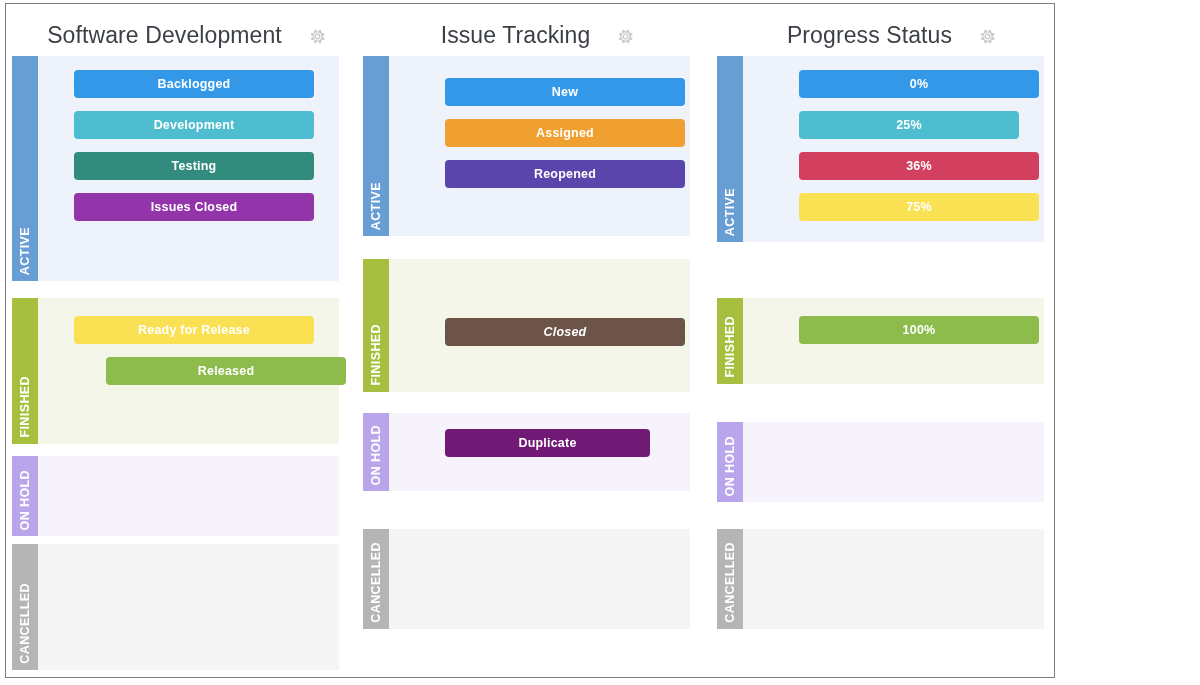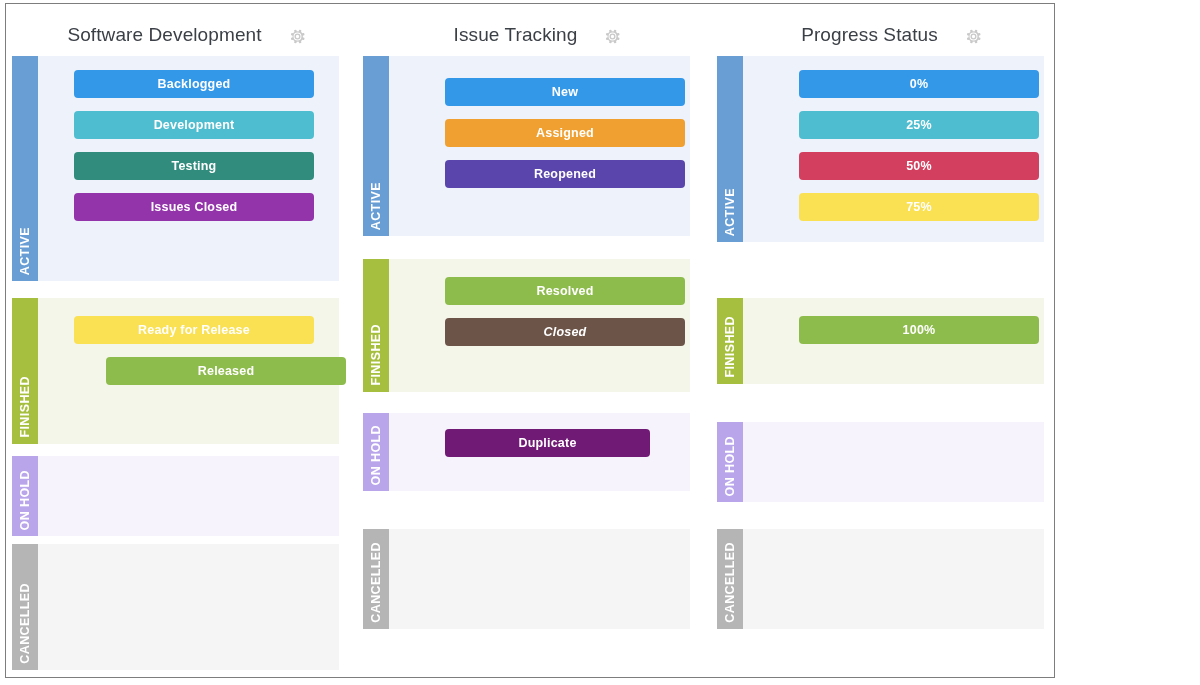--- a/index.html
+++ b/index.html
@@ -43,21 +43,21 @@
     position: absolute;
     top: 14px;
     height: 34px;
     display: flex;
     align-items: center;
     justify-content: center;
     gap: 26px;
     white-space: nowrap;
   }
   .col-title {
-    font-size: 19px;
+    font-size: 23px;
     color: #3b3f46;
     letter-spacing: 0.1px;
     margin-left: 23px;
   }
   .gear-icon {
     width: 19px;
     height: 19px;
     display: inline-block;
     flex: 0 0 auto;
     position: relative;
@@ -200,21 +200,20 @@
               <div class="card" style="background: rgb(52, 152, 232); left: 56px; width: 240px; top: 22px;">New</div>
               <div class="card" style="background: rgb(240, 160, 48); left: 56px; width: 240px; top: 63px;">Assigned</div>
               <div class="card" style="background: rgb(90, 69, 173); left: 56px; width: 240px; top: 104px;">Reopened</div>
             </div>
           </div>
           <div class="lane finished" style="top: 255px; height: 133px; width: 327px;">
             <div class="lane-tab" style="background: rgb(166, 191, 63);">
               <span>FINISHED</span>
             </div>
             <div class="lane-body" style="background: rgb(244, 246, 234);">
-              <div class="card" style="background: rgb(142, 188, 76); left: 56px; width: 240px; top: 18px;">Resolved</div>
               <div class="card" style="background: rgb(109, 84, 72); left: 56px; width: 240px; top: 59px; font-style: italic;">Closed</div>
             </div>
           </div>
           <div class="lane onhold" style="top: 409px; height: 78px; width: 327px;">
             <div class="lane-tab" style="background: rgb(185, 166, 234);">
               <span>ON HOLD</span>
             </div>
             <div class="lane-body" style="background: rgb(246, 243, 253);">
               <div class="card" style="background: #701a75; left: 56px; width: 205px; top: 16px;">Duplicate</div>
             </div>
@@ -235,22 +234,22 @@
             </svg>
           </span>
         </div>
         <div class="column" style="left: 711px; width: 327px; height: 673px;">
           <div class="lane active" style="top: 52px; height: 186px; width: 327px;">
             <div class="lane-tab" style="background: rgb(104, 158, 212);">
               <span>ACTIVE</span>
             </div>
             <div class="lane-body" style="background: rgb(238, 243, 251);">
               <div class="card" style="background: rgb(52, 152, 232); left: 56px; width: 240px; top: 14px;">0%</div>
-              <div class="card" style="background: rgb(78, 189, 208); left: 56px; width: 240px; top: 55px;">25%</div>
-              <div class="card" style="background: rgb(210, 63, 95); left: 56px; width: 240px; top: 96px;">50%</div>
+              <div class="card" style="background: rgb(78, 189, 208); left: 56px; width: 220px; top: 55px;">25%</div>
+              <div class="card" style="background: rgb(210, 63, 95); left: 56px; width: 240px; top: 96px;">36%</div>
               <div class="card" style="background: rgb(250, 224, 83); left: 56px; width: 240px; top: 137px;">75%</div>
             </div>
           </div>
           <div class="lane finished" style="top: 294px; height: 86px; width: 327px;">
             <div class="lane-tab" style="background: rgb(166, 191, 63);">
               <span>FINISHED</span>
             </div>
             <div class="lane-body" style="background: rgb(244, 246, 234);">
               <div class="card" style="background: rgb(142, 188, 76); left: 56px; width: 240px; top: 18px;">100%</div>
             </div>

